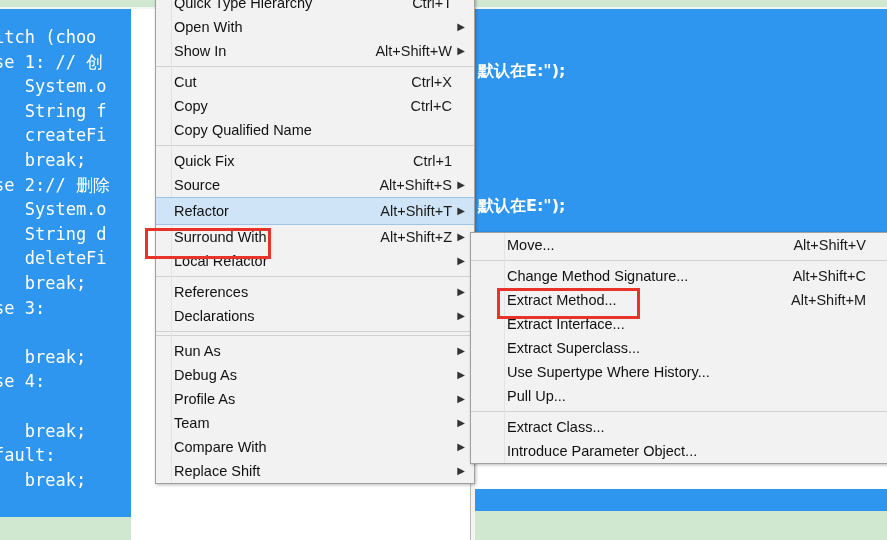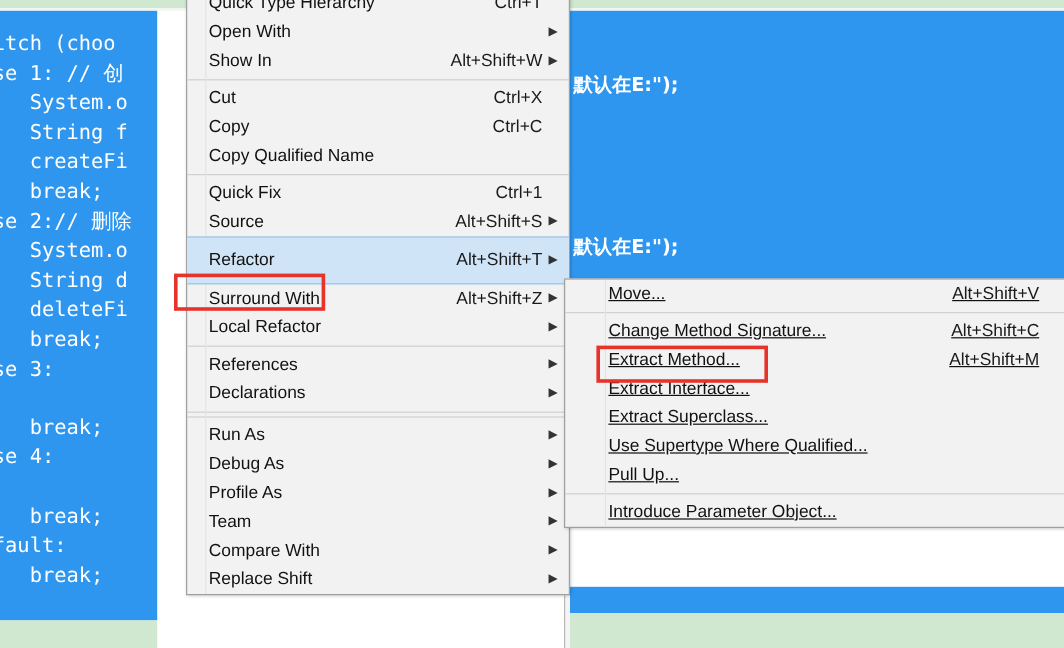--- a/index.html
+++ b/index.html
@@ -64,27 +64,27 @@
     background:#f2f2f2;border:1px solid #a0a0a0;
     box-shadow:1px 1px 3px rgba(0,0,0,.28);
     font-size:14.5px;color:#111;
   }
   .mi{
     position:relative;display:flex;align-items:center;
     height:24px;padding:0 6px 0 18px;box-sizing:border-box;
     white-space:nowrap;cursor:default;
   }
   #ctxmenu .mi{padding-left:18px;}
-  #submenu .mi{padding-left:36px;text-decoration:underline;}
+  #submenu .mi{padding-left:36px;}
   .mi .lbl{flex:0 0 auto;}
   .mi .spacer{flex:1 1 auto;}
   .mi .accel{flex:0 0 auto;color:#1a1a1a;padding-right:2px;}
   .mi .arrow{flex:0 0 auto;width:14px;text-align:center;font-size:10px;color:#333;line-height:1;}
   .mi .arrow.empty{visibility:hidden;}
-  .mi.hl{background:#cfe5f7;border-top:1px solid #9cc4e4;border-bottom:1px solid #9cc4e4;height:40px;}
+  .mi.hl{background:#cfe5f7;border-top:1px solid #9cc4e4;border-bottom:1px solid #9cc4e4;height:28px;}
   .sep{height:1px;margin:3px 0;background:#d0d0d0;}
   #submenu .sep{background:#d0d0d0;}
 
   .mi .micon{
     position:absolute;left:1px;top:4px;width:16px;height:16px;
   }
 
   
   .gut{position:absolute;left:15px;top:0;bottom:0;width:1px;background:#e3e3e3;}
   #submenu .gut{left:33px;}
@@ -277,30 +277,35 @@
       <span class="lbl">Extract Interface...</span>
       <span class="spacer"></span>
       <span class="arrow empty">▶</span>
     </div>
     <div class="mi">
       <span class="lbl">Extract Superclass...</span>
       <span class="spacer"></span>
       <span class="arrow empty">▶</span>
     </div>
     <div class="mi">
-      <span class="lbl">Use Supertype Where Qualified...</span>
+      <span class="lbl">Use Supertype Where History...</span>
       <span class="spacer"></span>
       <span class="arrow empty">▶</span>
     </div>
     <div class="mi">
       <span class="lbl">Pull Up...</span>
       <span class="spacer"></span>
       <span class="arrow empty">▶</span>
     </div>
     <div class="sep"></div>
+    <div class="mi">
+      <span class="lbl">Extract Class...</span>
+      <span class="spacer"></span>
+      <span class="arrow empty">▶</span>
+    </div>
     <div class="mi">
       <span class="lbl">Introduce Parameter Object...</span>
       <span class="spacer"></span>
       <span class="arrow empty">▶</span>
     </div>
   </div>
 
 <div class="redbox" id="red-refactor"></div>
 <div class="redbox" id="red-extract"></div>
 

